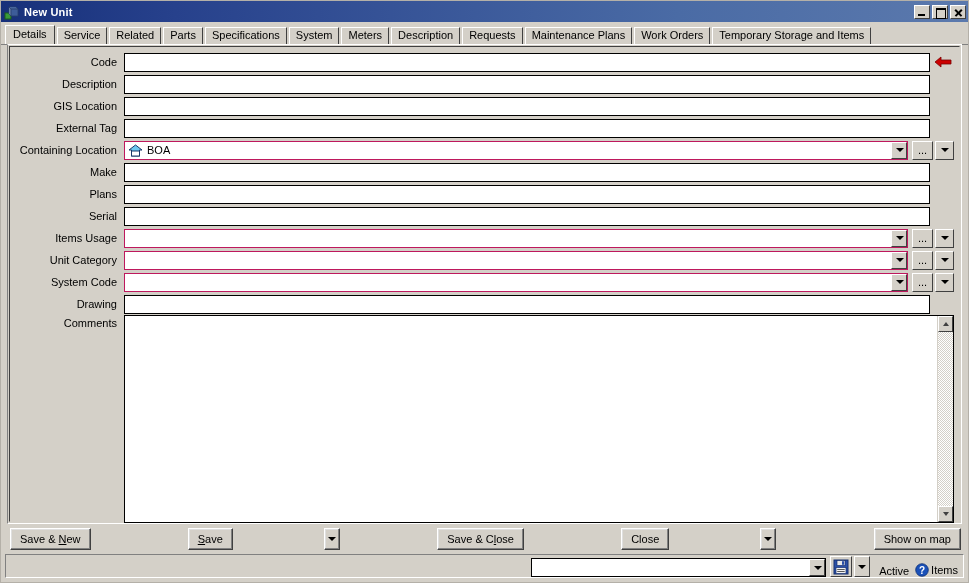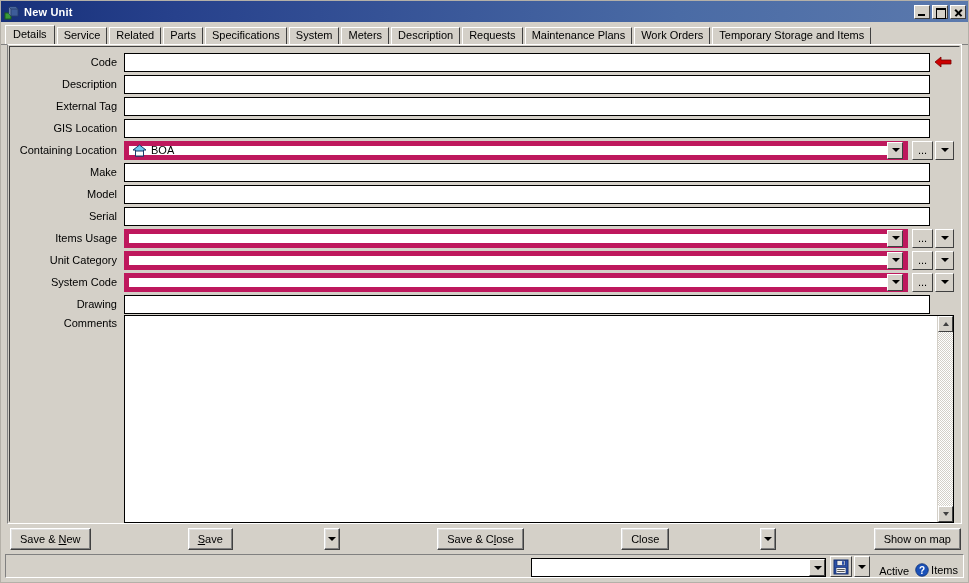--- a/index.html
+++ b/index.html
@@ -169,21 +169,21 @@
     color: #000;
     overflow: hidden;
     white-space: nowrap;
     cursor: text;
   }
 
   
   .combo {
     height: 19px;
     background: #ffffff;
-    border: 5px solid #be185d;
+    border: 1px solid #be185d;
     flex: 1 1 auto;
     display: flex;
     align-items: center;
     font-size: 11px;
     color: #000;
     cursor: default;
     min-width: 0;
   }
   .combo-text {
     flex: 1 1 auto;
@@ -454,28 +454,28 @@
             </div>
           </div>
           <div class="row">
             <div class="lbl">Description</div>
             <div class="field-wrap">
               <div class="textbox"></div>
               <span style="flex: 0 0 24px;"></span>
             </div>
           </div>
           <div class="row">
+            <div class="lbl">GIS Location</div>
+            <div class="field-wrap">
+              <div class="textbox"></div>
+              <span style="flex: 0 0 24px;"></span>
+            </div>
+          </div>
+          <div class="row">
             <div class="lbl">External Tag</div>
-            <div class="field-wrap">
-              <div class="textbox"></div>
-              <span style="flex: 0 0 24px;"></span>
-            </div>
-          </div>
-          <div class="row">
-            <div class="lbl">GIS Location</div>
             <div class="field-wrap">
               <div class="textbox"></div>
               <span style="flex: 0 0 24px;"></span>
             </div>
           </div>
           <div class="row">
             <div class="lbl">Containing Location</div>
             <div class="field-wrap">
               <div class="combo">
                 <div class="combo-text">
@@ -498,21 +498,21 @@
             </div>
           </div>
           <div class="row">
             <div class="lbl">Make</div>
             <div class="field-wrap">
               <div class="textbox"></div>
               <span style="flex: 0 0 24px;"></span>
             </div>
           </div>
           <div class="row">
-            <div class="lbl">Model</div>
+            <div class="lbl">Plans</div>
             <div class="field-wrap">
               <div class="textbox"></div>
               <span style="flex: 0 0 24px;"></span>
             </div>
           </div>
           <div class="row">
             <div class="lbl">Serial</div>
             <div class="field-wrap">
               <div class="textbox"></div>
               <span style="flex: 0 0 24px;"></span>

